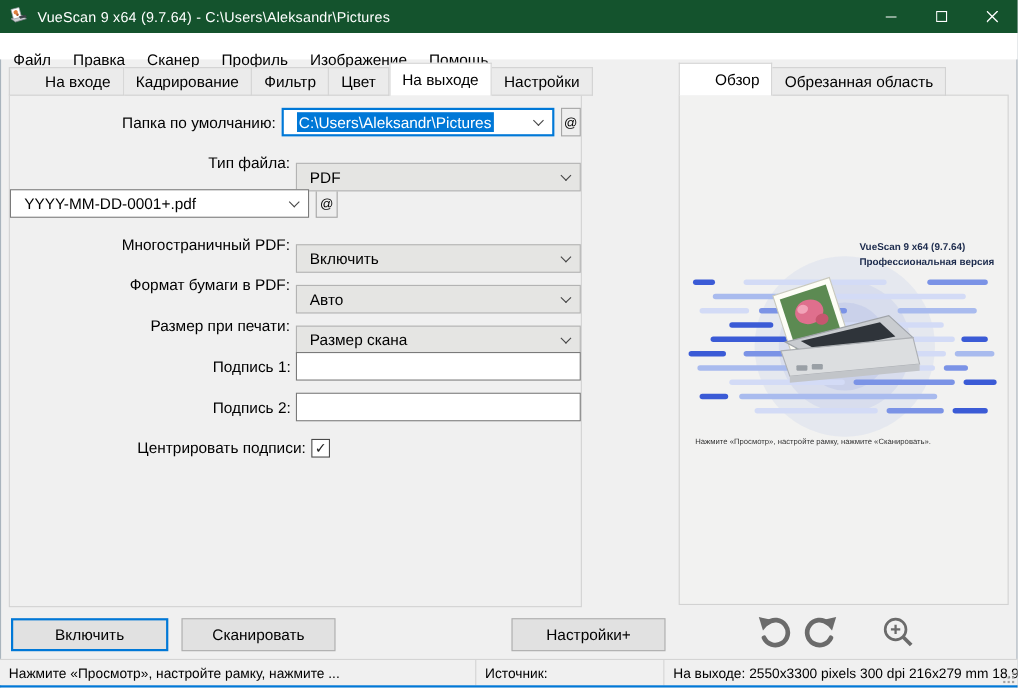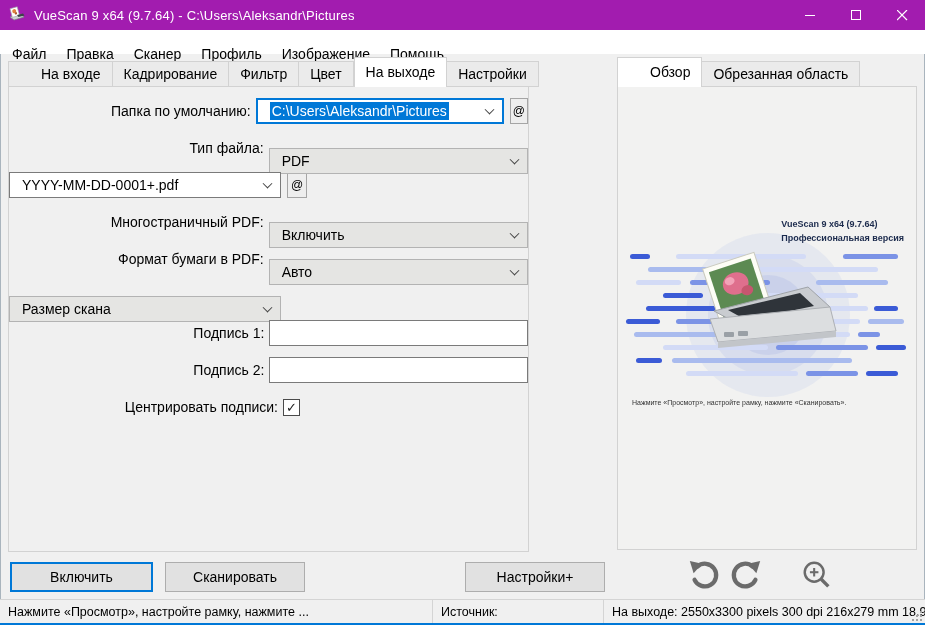--- a/index.html
+++ b/index.html
@@ -4,21 +4,21 @@
 <style>
   * { margin:0; padding:0; box-sizing:border-box; }
   html,body { width:925px; height:625px; }
   body {
     position:relative; font-family:"Liberation Sans",sans-serif;
     background:#f0f0f0; overflow:hidden; color:#000;
     box-shadow: inset 1px 0 0 #a9b4bd, inset -1px 0 0 #a9b4bd;
   }
   
   .titlebar { position:absolute; top:0; left:0; right:0; height:30px;
-    background:#a21caf; color:#fff; display:flex; align-items:center; }
+    background:#14532d; color:#fff; display:flex; align-items:center; }
   .app-icon { width:18px; height:18px; margin:0 8px 0 8px; flex:0 0 auto; }
   .title { font-size:13px; letter-spacing:.2px; white-space:nowrap; }
   .win-controls { margin-left:auto; display:flex; height:30px; }
   .win-btn { width:46px; height:30px; display:flex; align-items:center; justify-content:center; }
   
   .menubar { position:absolute; top:30px; left:0; right:0; height:24px;
     background:#fff; display:flex; align-items:center; padding-left:2px; font-size:14px; }
   .menu-item { padding:16px 10px; height:24px; line-height:24px; cursor:default; }
   
   .tabstrip { position:absolute; top:57px; height:30px; display:flex; align-items:flex-end; z-index:3; }
@@ -167,20 +167,21 @@
 
   <div class="form-row">
     <span class="form-label">Формат бумаги в PDF:</span>
     <div class="combo grey">
       <span>Авто</span>
       <span class="chev"></span>
     </div>
   </div>
 
   <div class="form-row">
+    <span class="form-label">Размер при печати:</span>
     <div class="combo grey">
       <span>Размер скана</span>
       <span class="chev"></span>
     </div>
   </div>
 
   <div class="form-row">
     <span class="form-label">Подпись 1:</span>
     <input class="text-input" type="text" value="" style="">
   </div>

